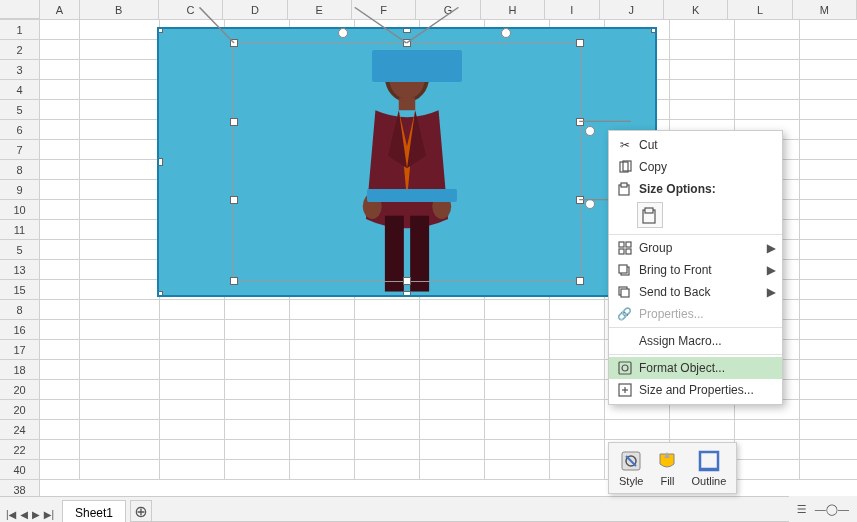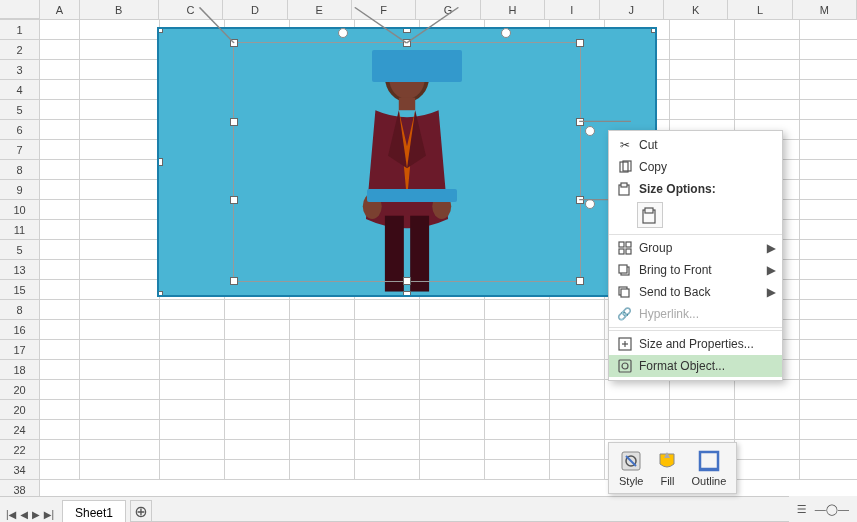--- a/index.html
+++ b/index.html
@@ -185,21 +185,21 @@
       <div class="row-num">13</div>
       <div class="row-num">15</div>
       <div class="row-num">8</div>
       <div class="row-num">16</div>
       <div class="row-num">17</div>
       <div class="row-num">18</div>
       <div class="row-num">20</div>
       <div class="row-num">20</div>
       <div class="row-num">24</div>
       <div class="row-num">22</div>
-      <div class="row-num">34</div>
+      <div class="row-num">40</div>
       <div class="row-num">38</div>
     </div>
 
     <div class="grid-cells">
       <div class="grid-row">
         <div class="grid-cell" style="width:40px"></div>
         <div class="grid-cell" style="width:80px"></div>
         <div class="grid-cell" style="width:65px"></div>
         <div class="grid-cell" style="width:65px"></div>
         <div class="grid-cell" style="width:65px"></div>
@@ -680,45 +680,49 @@
             <rect x="1" y="2" width="8" height="8" fill="none" stroke="#555" stroke-width="1.2"></rect>
             <rect x="3" y="4" width="8" height="8" fill="white" stroke="#555" stroke-width="1.2"></rect>
           </svg>
       </span>
       <span>Send to Back</span>
       <span class="arrow">▶</span>
     </div>
 
     <div class="menu-item disabled">
       <span class="menu-icon">🔗</span>
-      <span>Hyperlink...</span>
+      <span>Properties...</span>
     </div>
     <div class="menu-separator"></div>
 
+    <div class="menu-item">
+      <span class="menu-icon"></span>
+      <span>Assign Macro...</span>
+    </div>
     <div class="menu-separator"></div>
+
+    <div class="menu-item highlighted">
+      <span class="menu-icon">
+        <svg width="14" height="14" viewBox="0 0 14 14">
+            <rect x="1" y="1" width="12" height="12" rx="1" fill="none" stroke="#555" stroke-width="1.2"></rect>
+            <circle cx="7" cy="7" r="3" fill="none" stroke="#555" stroke-width="1.2"></circle>
+          </svg>
+      </span>
+      <span>Format Object...</span>
+    </div>
 
     <div class="menu-item">
       <span class="menu-icon">
         <svg width="14" height="14" viewBox="0 0 14 14">
             <rect x="1" y="1" width="12" height="12" fill="none" stroke="#555" stroke-width="1.2"></rect>
             <line x1="4" y1="7" x2="10" y2="7" stroke="#555" stroke-width="1.2"></line>
             <line x1="7" y1="4" x2="7" y2="10" stroke="#555" stroke-width="1.2"></line>
           </svg>
       </span>
       <span>Size and Properties...</span>
-    </div>
-
-    <div class="menu-item highlighted">
-      <span class="menu-icon">
-        <svg width="14" height="14" viewBox="0 0 14 14">
-            <rect x="1" y="1" width="12" height="12" rx="1" fill="none" stroke="#555" stroke-width="1.2"></rect>
-            <circle cx="7" cy="7" r="3" fill="none" stroke="#555" stroke-width="1.2"></circle>
-          </svg>
-      </span>
-      <span>Format Object...</span>
     </div>
   </div>
 
   <div class="bottom-toolbar">
     <div class="toolbar-btn">
       <div class="toolbar-btn-icon">
         <svg width="22" height="22" viewBox="0 0 22 22">
           <rect x="2" y="2" width="18" height="18" rx="2" fill="#e0e0e0" stroke="#888" stroke-width="1"></rect>
           <circle cx="11" cy="11" r="5" fill="none" stroke="#555" stroke-width="1.5"></circle>
           <line x1="6" y1="6" x2="16" y2="16" stroke="#4472C4" stroke-width="2"></line>

